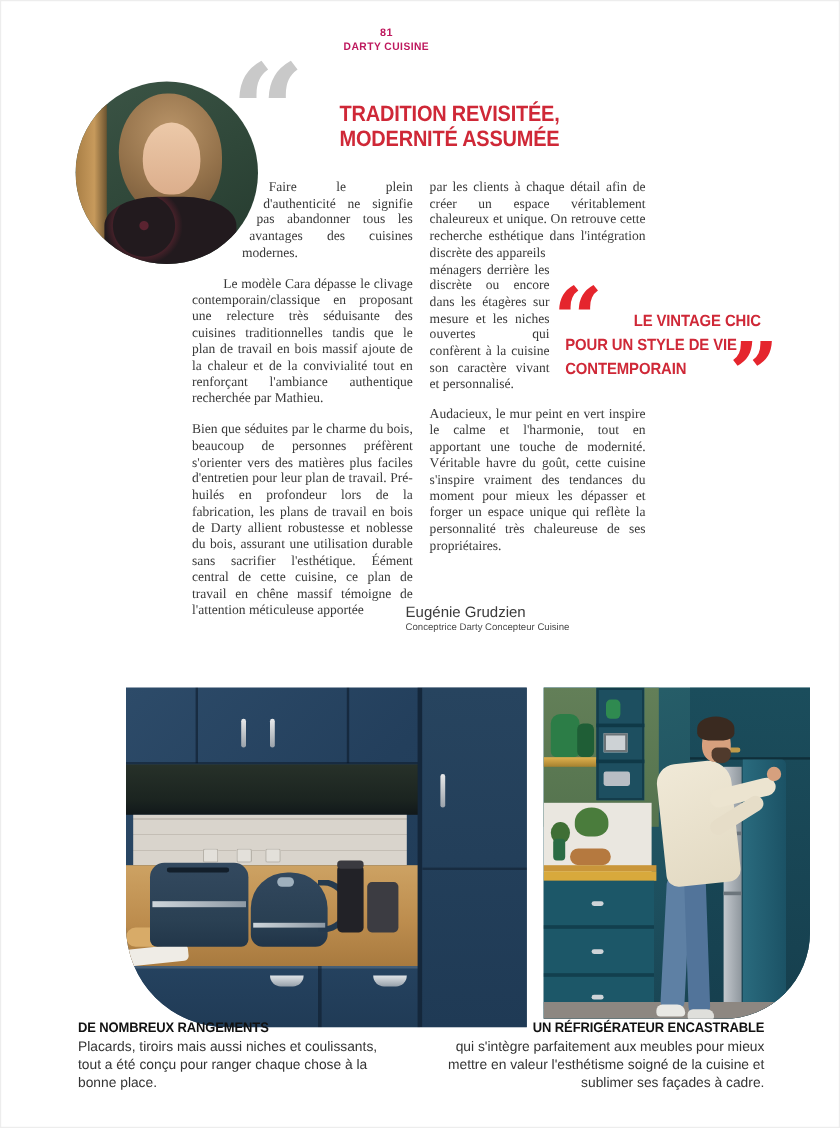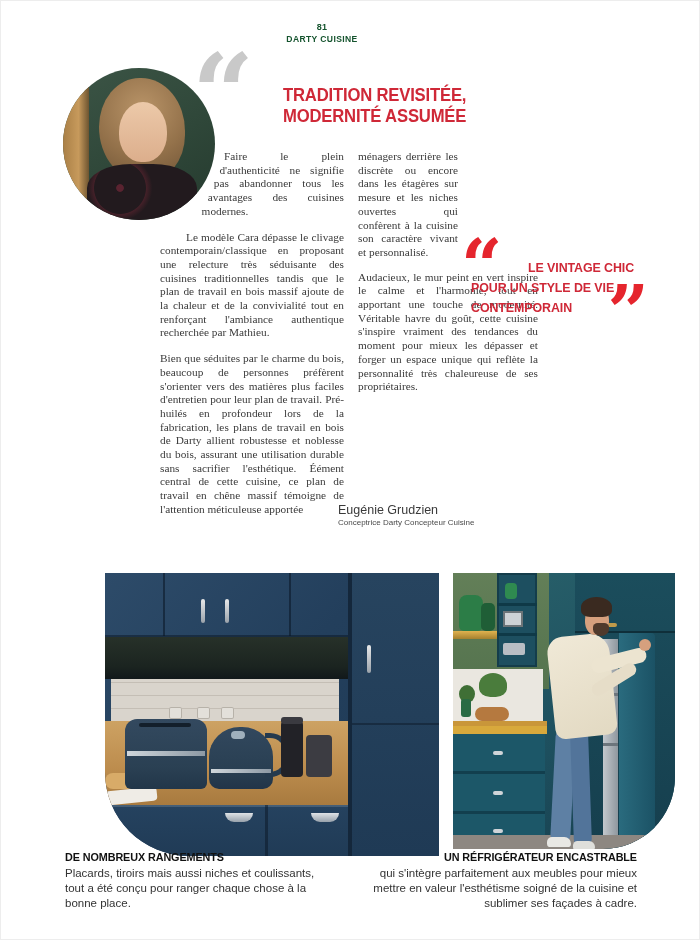--- a/index.html
+++ b/index.html
@@ -1,20 +1,20 @@
 <!DOCTYPE html>
 <html lang="fr"><head>
 <meta charset="utf-8">
 <style>
   html,body{margin:0;padding:0;background:#ffffff;}
   .page{position:relative;width:700px;height:940px;background:#fff;overflow:hidden;
         font-family:"Liberation Sans",sans-serif;box-shadow:inset 0 0 0 1px #ededed;}
 
   
-  .pg-head{position:absolute;top:22px;left:0;width:644px;text-align:center;color:#14532d;}
+  .pg-head{position:absolute;top:22px;left:0;width:644px;text-align:center;color:#be185d;}
   .pg-num{font-size:9px;font-weight:700;letter-spacing:.3px;}
   .pg-sec{font-size:9px;font-weight:700;letter-spacing:.4px;margin-top:2px;transform:scaleX(.95);}
 
   
   .portrait{position:absolute;left:63px;top:68px;width:152px;height:152px;border-radius:50%;
             overflow:hidden;background:linear-gradient(150deg,#3c5546 0%,#2f4739 55%,#253a2e 100%);}
   .po-frame{position:absolute;left:0;top:0;width:26px;height:152px;background:linear-gradient(90deg,#a97f46,#c79a5c 60%,#6d5430);}
   .po-hair{position:absolute;left:36px;top:10px;width:86px;height:104px;border-radius:48% 52% 46% 54%;
            background:radial-gradient(circle at 50% 30%,#b99468 0%,#93714a 55%,#6e5336 100%);}
   .po-face{position:absolute;left:56px;top:34px;width:48px;height:60px;border-radius:50% 50% 46% 46%;
@@ -184,20 +184,21 @@
   </h1>
 
   <div class="columns">
     <div class="col1">
       <div class="circle-spacer"></div>
       <p>Faire le plein d'authenticité ne signifie pas abandonner tous les avantages des cuisines modernes.</p>
       <p class="p-indent">Le modèle Cara dépasse le clivage contemporain/classique en proposant une relecture très séduisante des cuisines traditionnelles tandis que le plan de travail en bois massif ajoute de la chaleur et de la convivialité tout en renforçant l'ambiance authentique recherchée par Mathieu.</p>
       <p>Bien que séduites par le charme du bois, beaucoup de personnes préfèrent s'orienter vers des matières plus faciles d'entretien pour leur plan de travail. Pré-huilés en profondeur lors de la fabrication, les plans de travail en bois de Darty allient robustesse et noblesse du bois, assurant une utilisation durable sans sacrifier l'esthétique. Éément central de cette cuisine, ce plan de travail en chêne massif témoigne de l'attention méticuleuse apportée</p>
     </div>
     <div class="col2">
+      <p>par les clients à chaque détail afin de créer un espace véritablement chaleureux et unique. On retrouve cette recherche esthétique dans l'intégration discrète des appareils</p>
       <p class="p-narrow">ménagers derrière les discrète ou encore dans les étagères sur mesure et les niches ouvertes qui confèrent à la cuisine son caractère vivant et personnalisé.</p>
       <p class="p-gap">Audacieux, le mur peint en vert inspire le calme et l'harmonie, tout en apportant une touche de modernité. Véritable havre du goût, cette cuisine s'inspire vraiment des tendances du moment pour mieux les dépasser et forger un espace unique qui reflète la personnalité très chaleureuse de ses propriétaires.</p>
     </div>
   </div>
 
   <aside class="pullquote">
     <span class="pq-open">“</span>
     <div class="pq-lines">
       <div class="pq-l1">LE VINTAGE CHIC</div>
       <div>POUR UN STYLE DE VIE</div>

